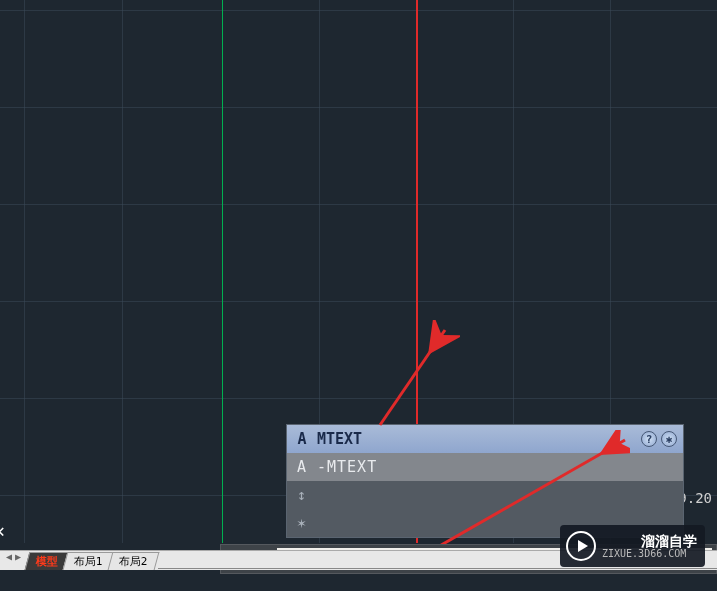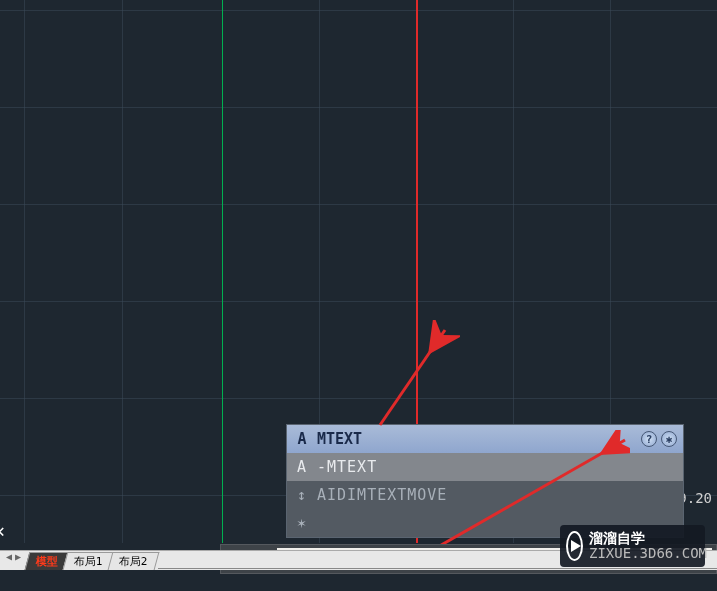--- a/index.html
+++ b/index.html
@@ -230,22 +230,22 @@
       margin-right: 6px;
     }
     .wm-icon::before {
       content: "";
       width: 0; height: 0;
       border-left: 10px solid #fff;
       border-top: 6px solid transparent;
       border-bottom: 6px solid transparent;
       margin-left: 3px;
     }
-    .wm-text { font-size: 14px; font-weight: bold; line-height: 1; }
-    .wm-url { font-size: 14px; color: #bbb; }
+    .wm-text { font-size: 14px; font-weight: bold; line-height: 1; margin-left: 39px; }
+    .wm-url { font-size: 10px; color: #bbb; }
   </style>
 </head>
 <body>
 
 <div class="canvas-area">
   <div class="grid-line-v" style="left:24px"></div>
   <div class="grid-line-v" style="left:122px"></div>
   <div class="grid-line-v" style="left:222px"></div>
   <div class="grid-line-v" style="left:319px"></div>
   <div class="grid-line-v" style="left:416px"></div>
@@ -270,21 +270,20 @@
       <div class="ac-help-icon">?</div>
       <div class="ac-help-icon">✱</div>
     </div>
   </div>
   <div class="ac-item ac-item-0">
     <span class="ac-item-icon">A</span>
     <span>-MTEXT</span>
   </div>
   <div class="ac-item">
     <span class="ac-item-icon">↕</span>
-    <span>AIDIMTEXTMOVE</span>
   </div>
   <div class="ac-item">
     <span class="ac-item-icon">✶</span>
   </div>
 </div>
 
 <svg class="arrow" style="top:320px;left:350px" width="110" height="120">
   <defs>
       <marker id="ah1" markerWidth="12" markerHeight="12" refX="2" refY="6" orient="auto">
         <path d="M0,0 L12,6 L0,12 L4,6 Z" fill="#e02a2a"></path>

